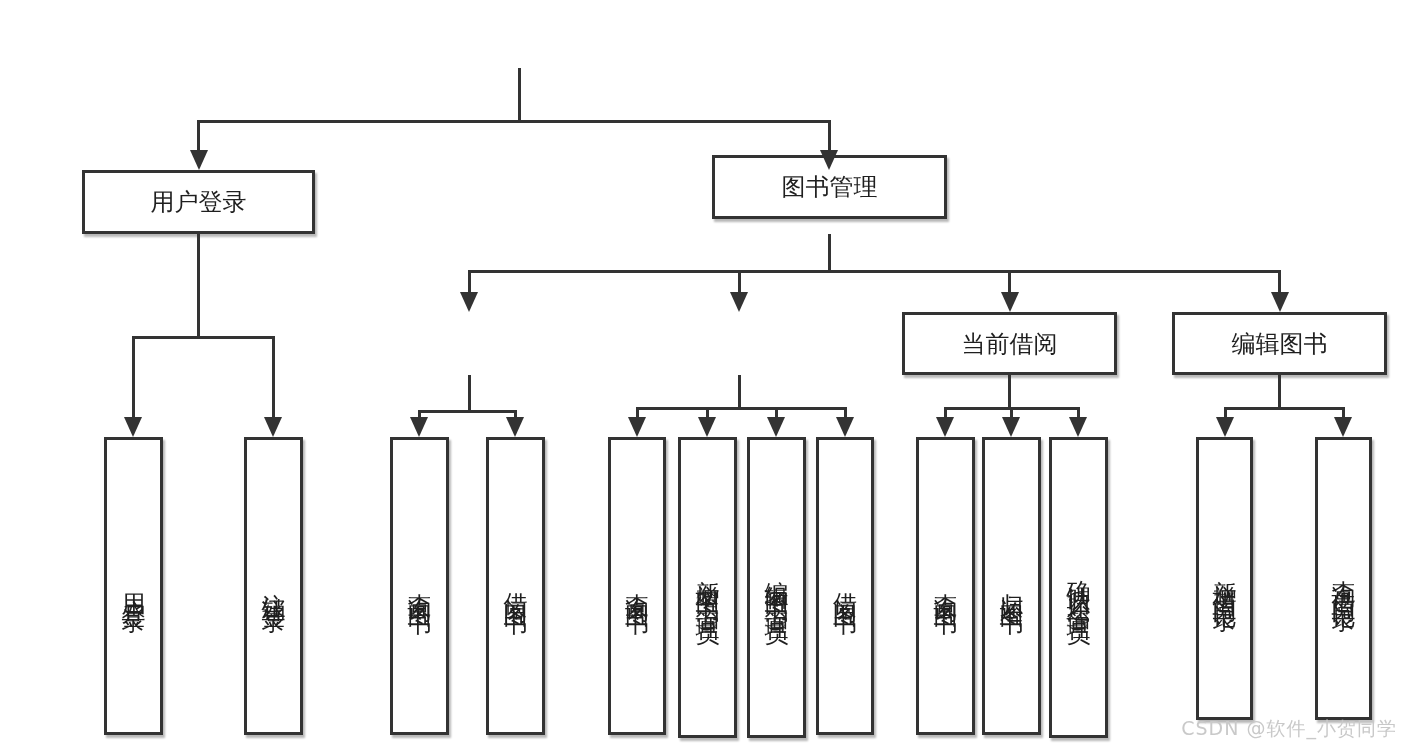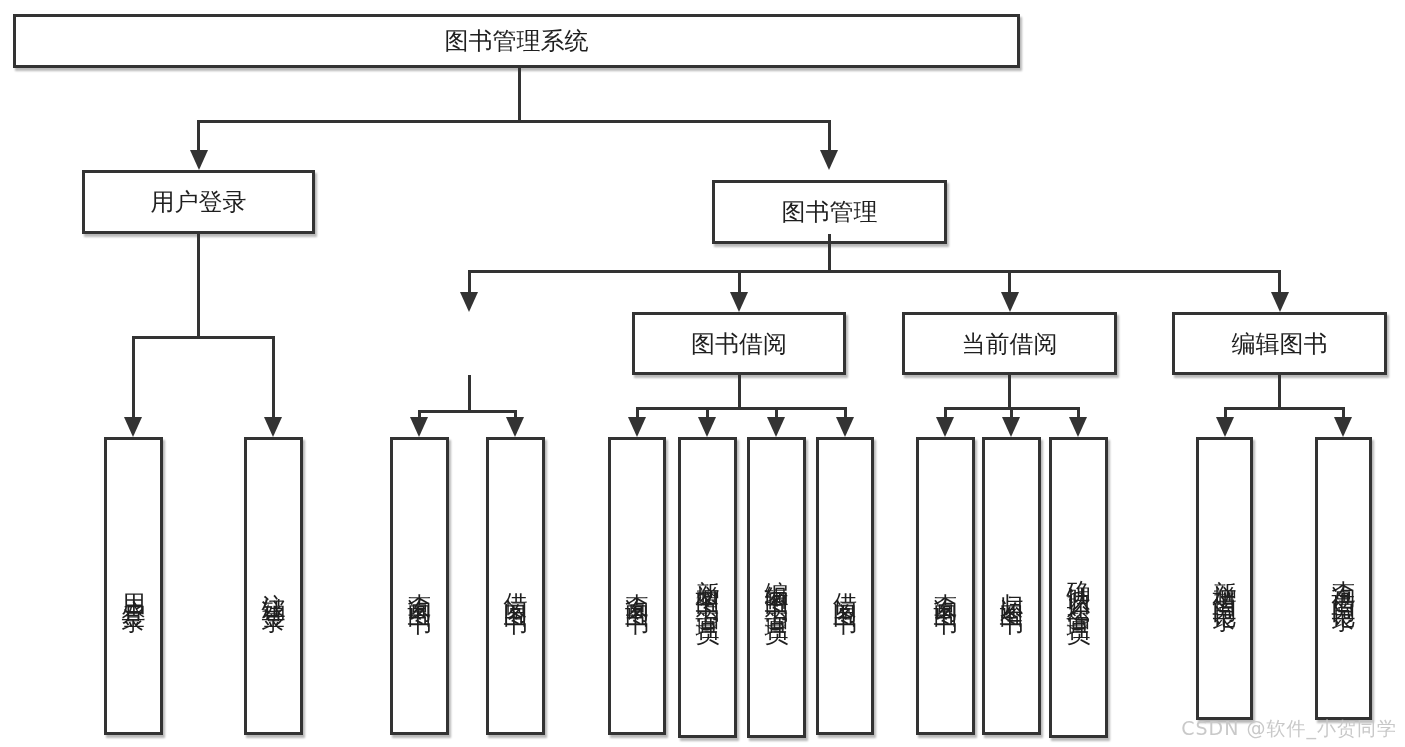--- a/index.html
+++ b/index.html
@@ -31,21 +31,21 @@
     white-space: nowrap;
   }
   .leaf .label {
     writing-mode: vertical-rl;
     letter-spacing: 6px;
     line-height: 1;
   }
   
   .n-root   { left: 13px;   top: 14px;  width: 1007px; height: 54px; }
   .n-login  { left: 82px;   top: 170px; width: 233px;  height: 64px; }
-  .n-mgmt   { left: 712px;  top: 180px; width: 235px;  height: 64px; }
+  .n-mgmt   { left: 712px;  top: 155px; width: 235px;  height: 64px; }
   .n-rec    { left: 360px;  top: 312px; width: 218px;  height: 63px; }
   .n-borrow { left: 632px;  top: 312px; width: 214px;  height: 63px; }
   .n-cur    { left: 902px;  top: 312px; width: 215px;  height: 63px; text-align: right; }
   .n-recd   { left: 1172px; top: 312px; width: 215px;  height: 63px; }
 
   .lf-a1 { left: 104px;  top: 437px; width: 59px; height: 298px; }
   .lf-a2 { left: 244px;  top: 437px; width: 59px; height: 298px; }
   .lf-b1 { left: 390px;  top: 437px; width: 59px; height: 298px; }
   .lf-b2 { left: 486px;  top: 437px; width: 59px; height: 298px; }
   .lf-c1 { left: 608px;  top: 437px; width: 58px; height: 298px; }
@@ -137,34 +137,28 @@
     font-size: 19px;
     letter-spacing: 1px;
     white-space: nowrap;
   }
 </style>
 </head>
 <body>
 
 <div class="stage">
 
-  <div class="box n-root">
-    <span class="label">图书管理系统</span>
-  </div>
 
   <div class="box n-login">
     <span class="label">用户登录</span>
   </div>
   <div class="box n-mgmt">
     <span class="label">图书管理</span>
   </div>
 
-  <div class="box n-borrow">
-    <span class="label">图书借阅</span>
-  </div>
   <div class="box n-cur">
     <span class="label">当前借阅</span>
   </div>
   <div class="box n-recd">
     <span class="label">编辑图书</span>
   </div>
 
   <div class="box leaf lf-a1">
     <span class="label">用户登录</span>
   </div>

